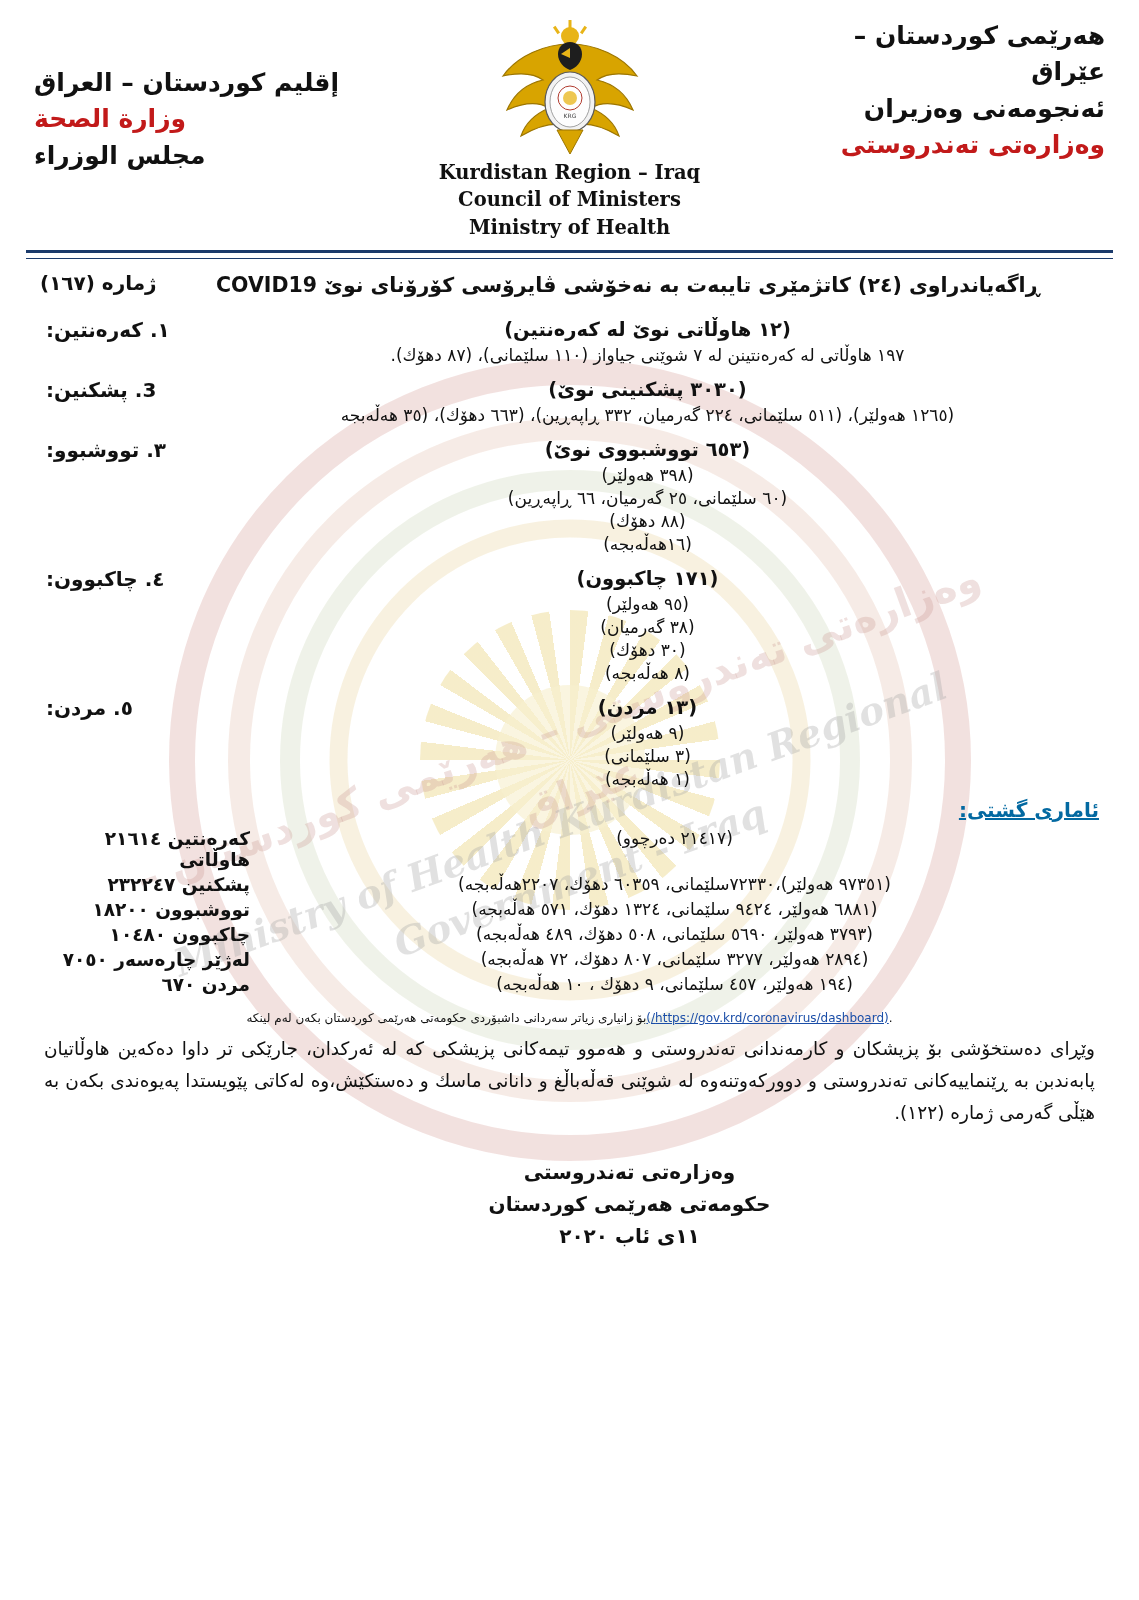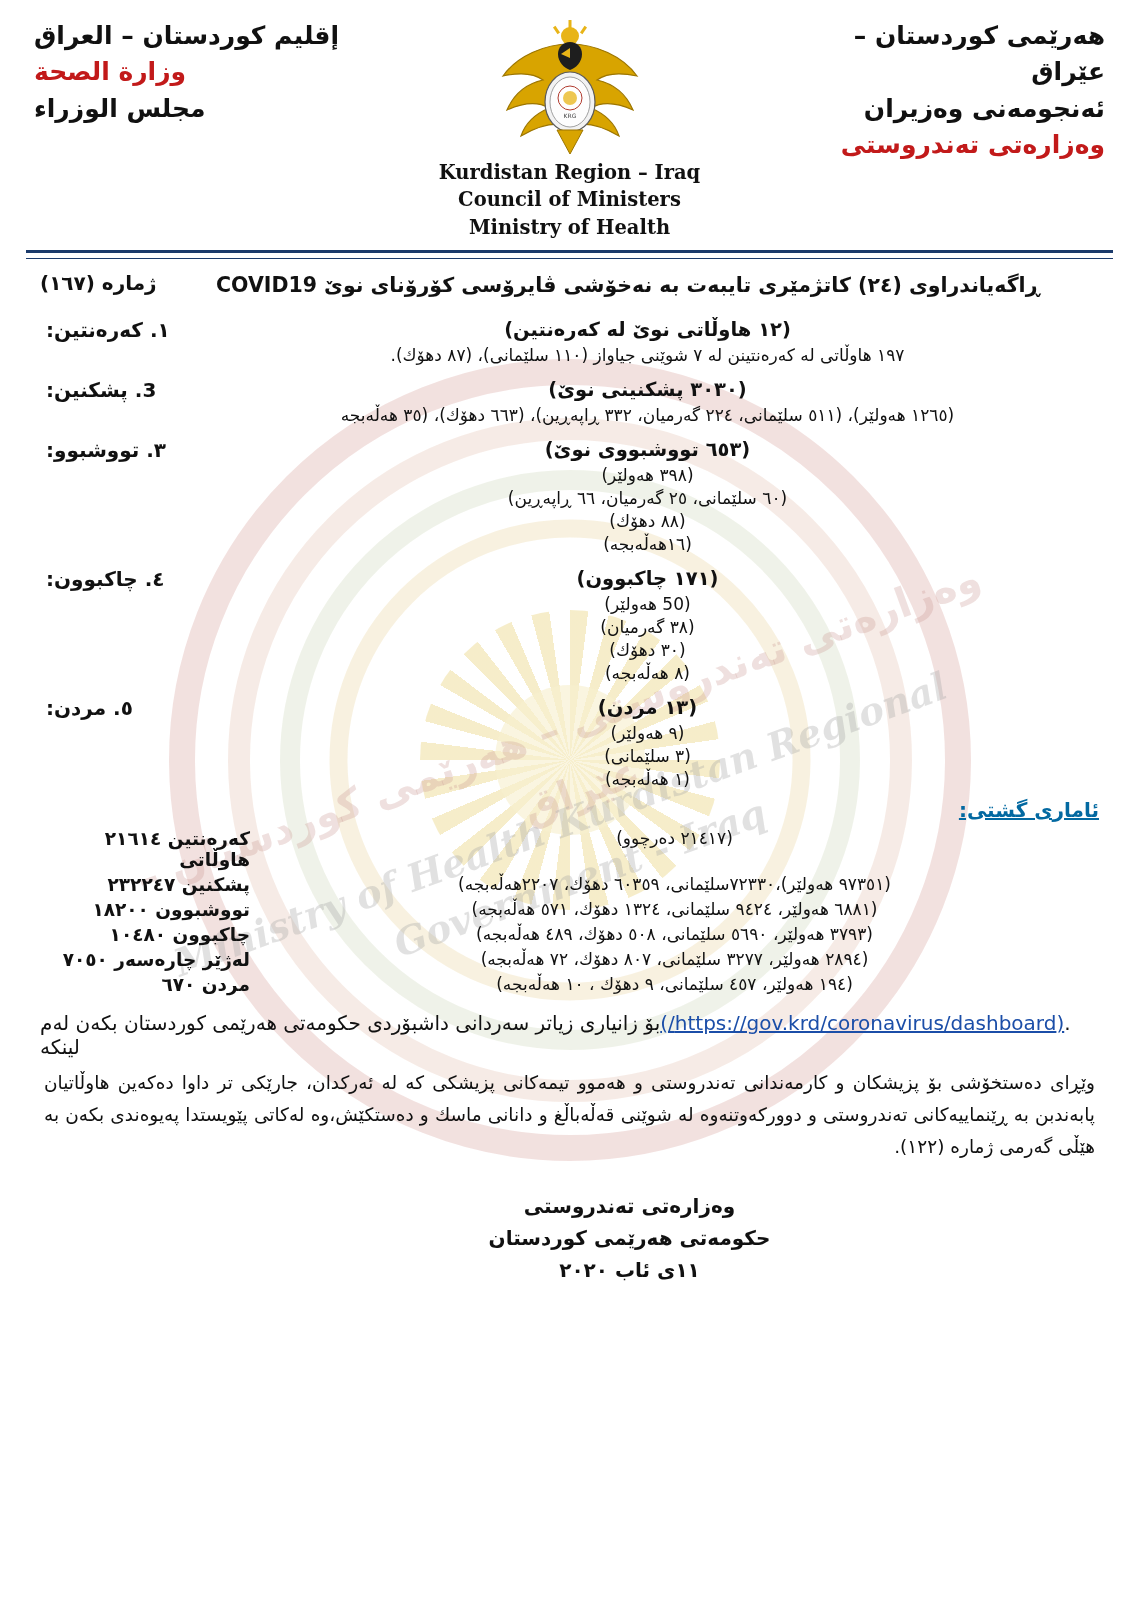--- a/index.html
+++ b/index.html
@@ -66,21 +66,21 @@
     direction:ltr;
   }
   
   .content{position:relative;z-index:2;}
   .header{
     display:flex;align-items:flex-start;justify-content:space-between;
     padding:18px 34px 4px 34px;
   }
   .hdr-side{width:330px;}
   .hdr-right{text-align:right;}
-  .hdr-left{text-align:left;direction:rtl;}
+  .hdr-left{text-align:left;direction:rtl;margin-top:47px;}
   .hdr-line{font-size:25px;font-weight:bold;line-height:1.45;}
   .hdr-red{color:#c21a1a;}
   .hdr-center{text-align:center;width:340px;}
   .emblem{width:150px;height:140px;margin:0 auto;display:block;}
   .hdr-en{
     font-family:"DejaVu Serif","Liberation Serif",serif;
     font-weight:bold;font-size:19.5px;line-height:1.3;direction:ltr;
     margin-top:2px;
   }
   .rule{
@@ -120,21 +120,21 @@
     padding:6px 40px 0 40px;
   }
   .totals{padding:2px 40px 0 40px;}
   .trow{display:flex;align-items:flex-start;margin:4px 0;}
   .tlabel{
     width:210px;text-align:right;font-size:18.5px;font-weight:bold;flex:none;
   }
   .tvalue{flex:1;text-align:center;font-size:17px;}
   
   .linkline{
-    text-align:left;font-size:20px;margin-top:16px;padding:0 40px;
+    text-align:center;font-size:12px;margin-top:16px;padding:0 40px;
   }
   .linkline a{color:#1b4ea8;text-decoration:underline;}
   .para{
     text-align:justify;direction:rtl;
     font-size:18.5px;line-height:1.75;
     padding:8px 44px 0 44px;
   }
   .sign{
     padding:26px 0 0 0;
     text-align:center;
@@ -236,21 +236,21 @@
         <div class="sec-sub">(٦٠ سلێمانی، ٢٥ گه‌رمیان، ٦٦ ڕاپه‌ڕین)</div>
         <div class="sec-sub">(٨٨ دهۆك)</div>
         <div class="sec-sub">(١٦هه‌ڵه‌بجه‌)</div>
       </div>
       <div class="sec-label">٣. تووشبوو:</div>
     </div>
 
     <div class="sec">
       <div class="sec-body">
         <div class="sec-main">(١٧١ چاكبوون)</div>
-        <div class="sec-sub">(50 هه‌ولێر)</div>
+        <div class="sec-sub">(٩٥ هه‌ولێر)</div>
         <div class="sec-sub">(٣٨ گه‌رمیان)</div>
         <div class="sec-sub">(٣٠ دهۆك)</div>
         <div class="sec-sub">(٨ هه‌ڵه‌بجه‌)</div>
       </div>
       <div class="sec-label">٤. چاكبوون:</div>
     </div>
 
     <div class="sec">
       <div class="sec-body">
         <div class="sec-main">(١٣ مردن)</div>

